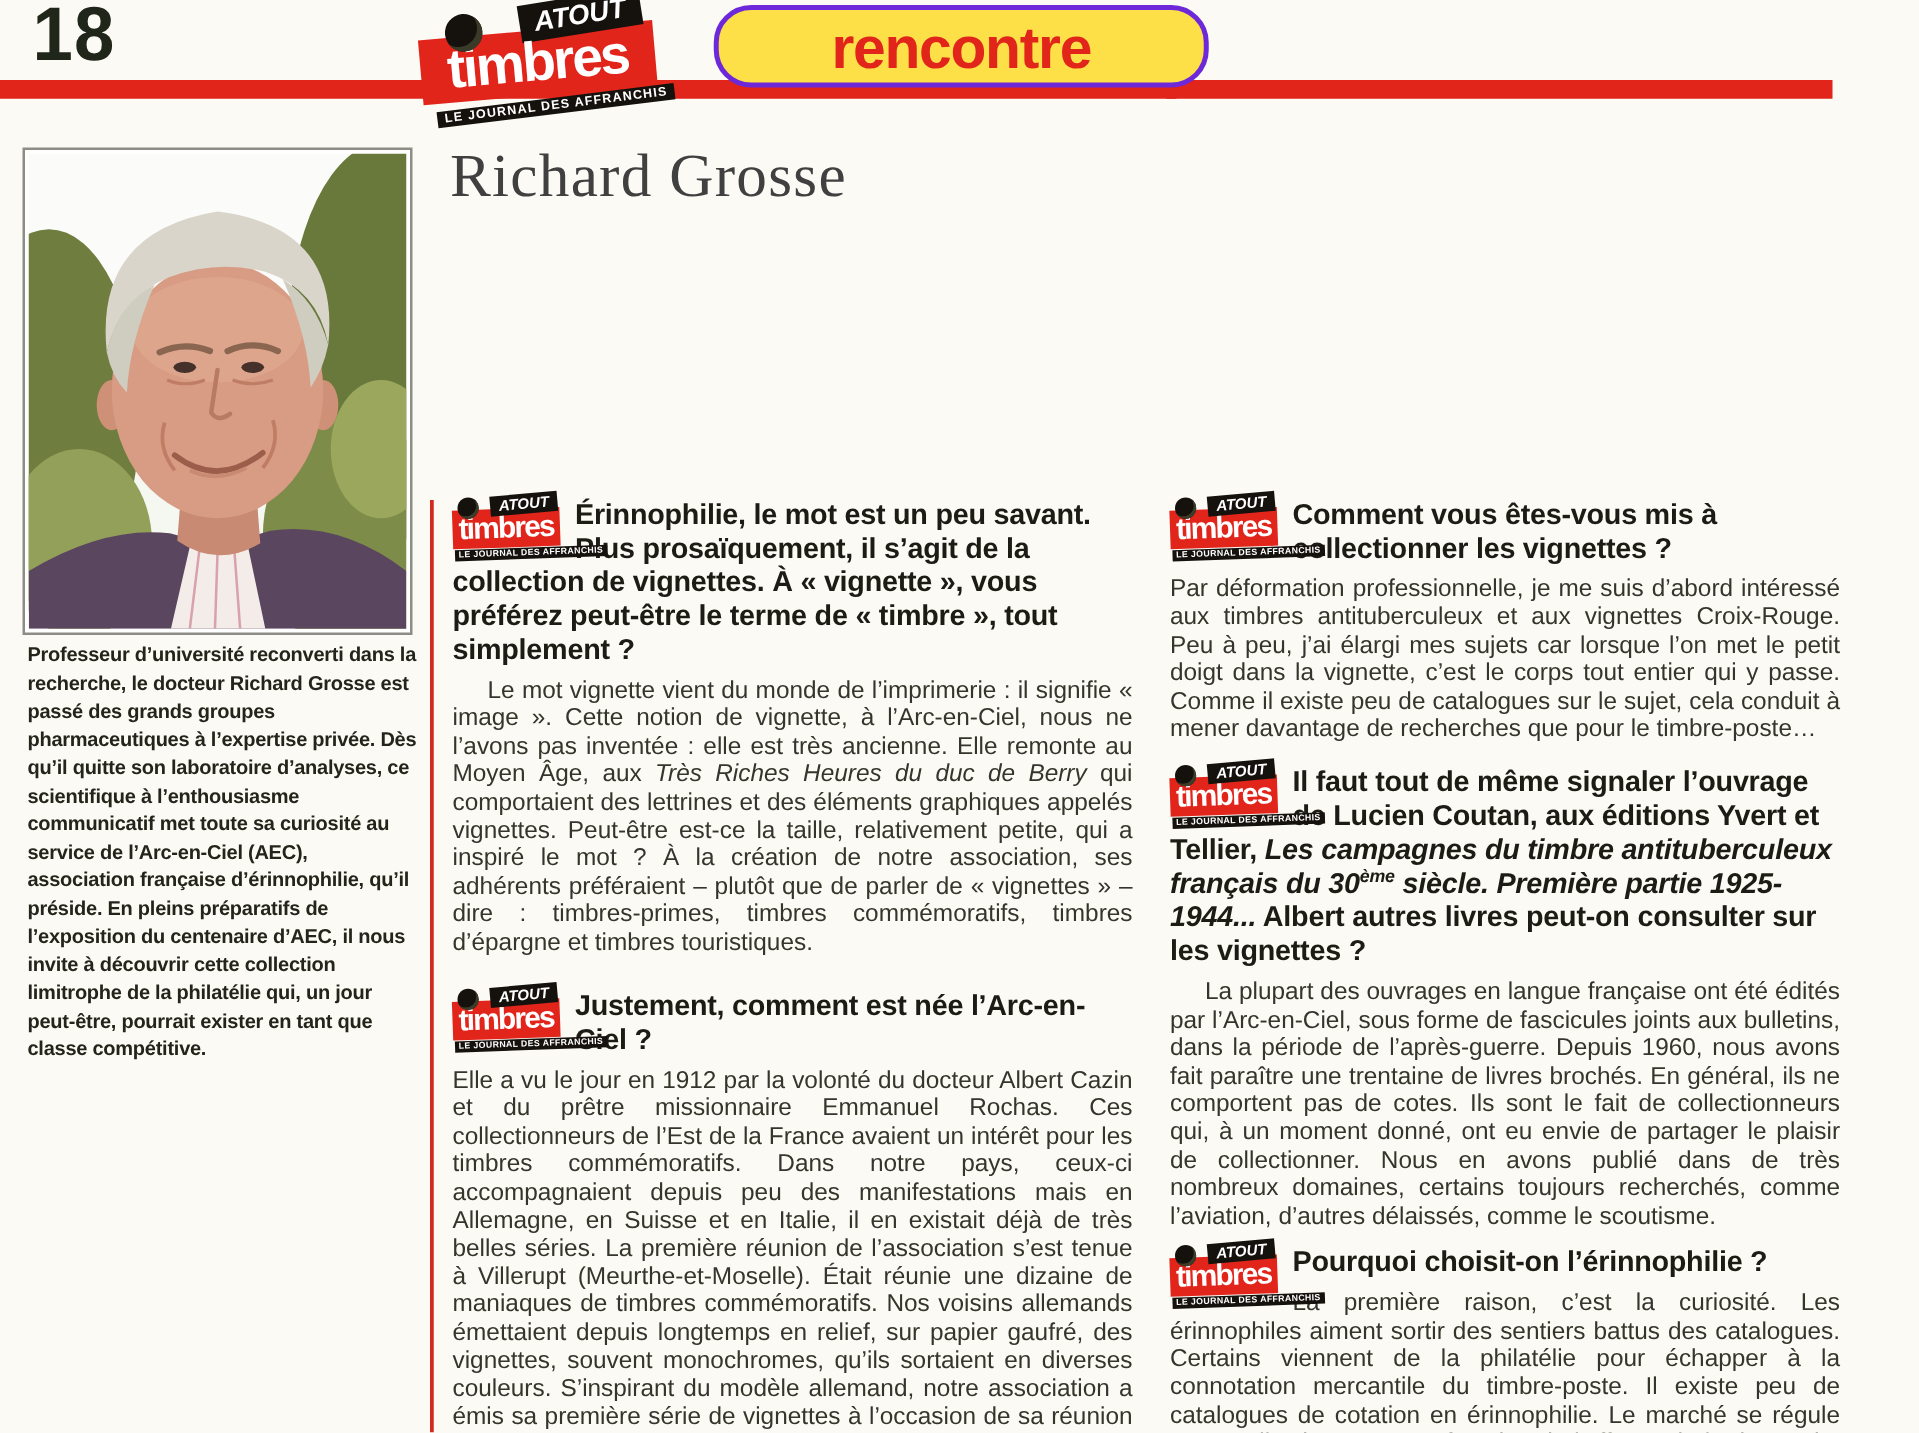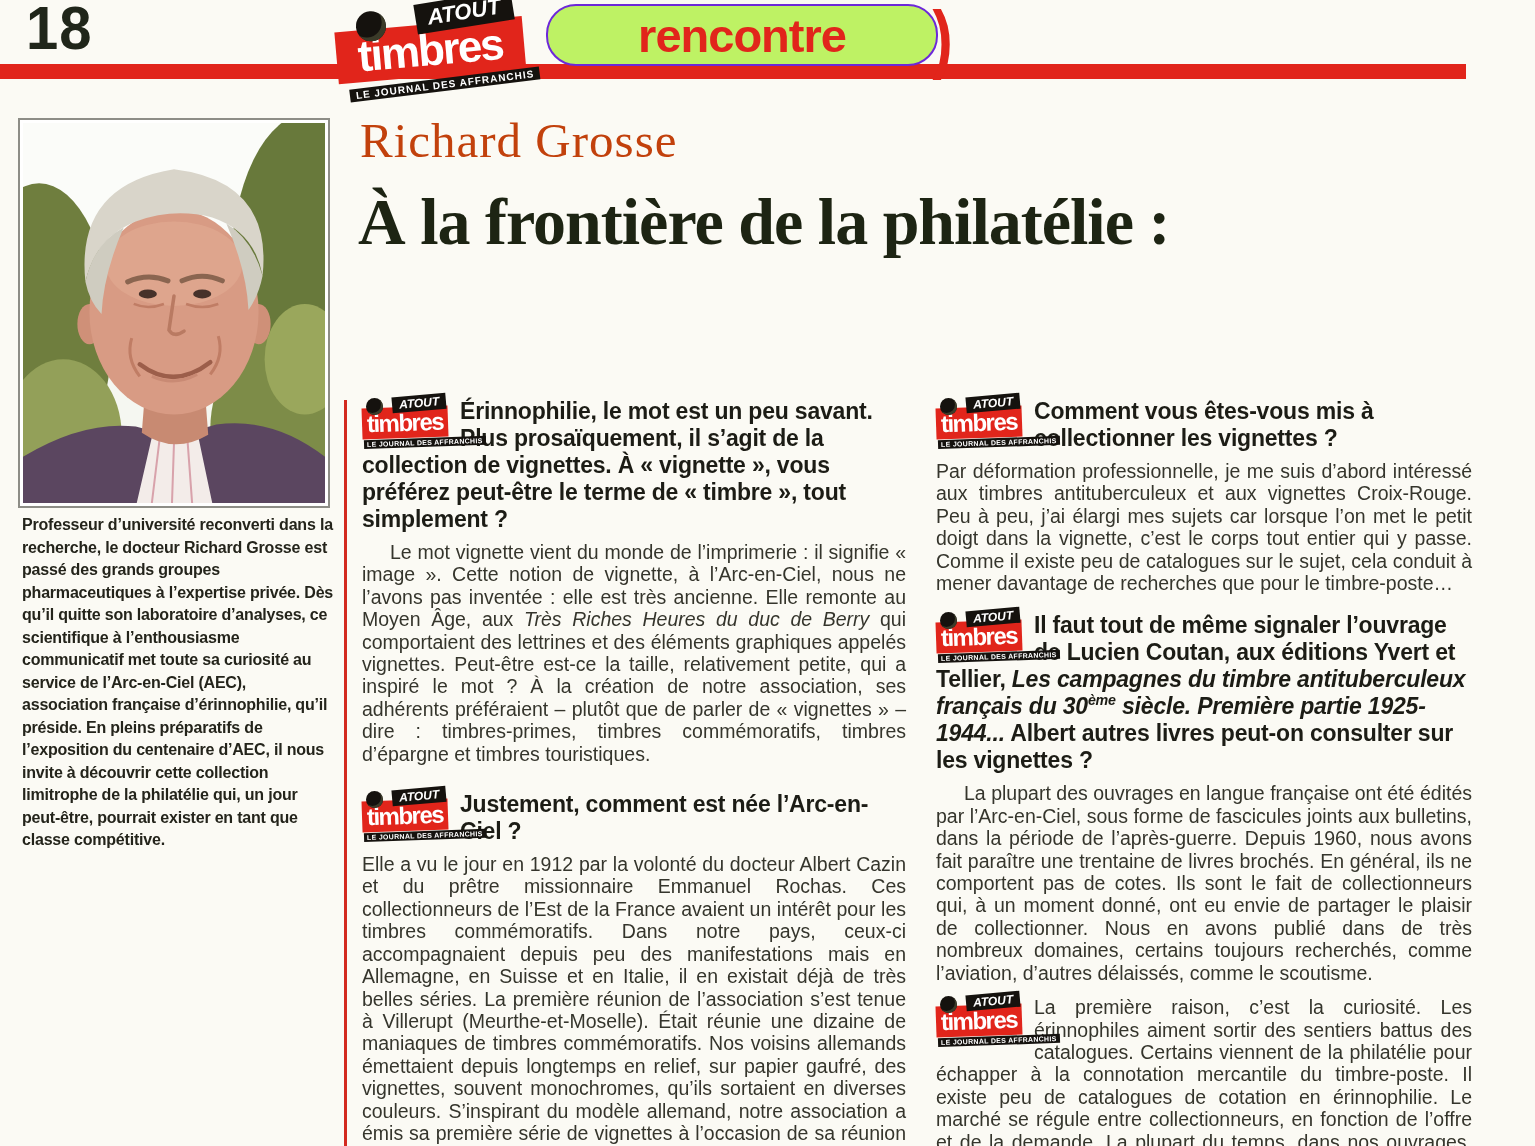--- a/index.html
+++ b/index.html
@@ -13,22 +13,22 @@
   .page-number{
     position:absolute;left:26px;top:-6px;
     font-size:58px;font-weight:bold;color:#20261a;letter-spacing:1px;
     transform:scaleY(1.05);
   }
   .red-rule{
     position:absolute;left:0;top:64px;width:1466px;height:15px;
     background:#e1251b;
   }
   .section-banner{
-    position:absolute;left:546px;top:4px;width:388px;height:58px;
-    background:#bef264;border:2px solid #6d28d9;border-radius:30px;
+    position:absolute;left:571px;top:4px;width:388px;height:58px;
+    background:#fde047;border:4px solid #6d28d9;border-radius:30px;
     display:flex;align-items:center;justify-content:center;z-index:3;
   }
   .section-banner .section-title{
     color:#e1251b;font-size:47px;font-weight:bold;letter-spacing:-1px;
     line-height:1;
   }
   .closing-paren{
     position:absolute;left:930px;top:0px;z-index:2;
     color:#e1251b;font-size:76px;font-weight:bold;
     transform:scaleX(0.8);line-height:1;
@@ -67,21 +67,21 @@
     position:absolute;left:344px;top:400px;width:3px;height:746px;background:#d32a1f;
   }
   .sidebar-text{
     position:absolute;left:22px;top:514px;width:312px;
     font-size:16px;line-height:22.5px;font-weight:bold;color:#24241b;
     letter-spacing:-0.2px;
   }
   
   .article-author{
     position:absolute;left:360px;top:112px;
-    font-family:"Liberation Serif", serif;font-size:49px;color:#c2410c;
+    font-family:"Liberation Serif", serif;font-size:49px;color:#404040;
     letter-spacing:1px;
   }
   .article-title{
     position:absolute;left:358px;top:178px;width:1140px;
     font-family:"Liberation Serif", serif;font-weight:bold;
     font-size:66px;line-height:88px;color:#1d2413;letter-spacing:-1px;
   }
   
   .col{position:absolute;top:398px;}
   #col-mid{left:362px;width:544px;}
@@ -148,21 +148,20 @@
     <path d="M128 252 Q150 262 173 250" stroke="#c98a74" stroke-width="3" fill="none"></path>
   </svg>
 </div>
 
 <div class="red-divider"></div>
 
 <div class="sidebar-text">Professeur d’université reconverti dans la recherche, le docteur Richard Grosse est passé des grands groupes pharmaceutiques à l’expertise privée. Dès qu’il quitte son laboratoire d’analyses, ce scientifique à l’enthousiasme communicatif met toute sa curiosité au service de l’Arc-en-Ciel (AEC), association française d’érinnophilie, qu’il préside. En pleins préparatifs de l’exposition du centenaire d’AEC, il nous invite à découvrir cette collection limitrophe de la philatélie qui, un jour peut-être, pourrait exister en tant que classe compétitive.</div>
 
 <div class="article-author">Richard Grosse</div>
 <div class="article-title">
-  <div>À la frontière de la philatélie :</div>
 </div>
 
 <div class="col" id="col-mid">
 
   <div class="qa" id="qa1">
     <span class="mini-logo">
       <span class="red-box"></span>
       <span class="dot"></span>
       <span class="atout">ATOUT</span>
       <span class="timbres">timbres</span>
@@ -213,16 +212,17 @@
   </div>
 
   <div class="qa" id="qa5">
     <span class="mini-logo">
       <span class="red-box"></span>
       <span class="dot"></span>
       <span class="atout">ATOUT</span>
       <span class="timbres">timbres</span>
       <span class="sub">LE JOURNAL DES AFFRANCHIS</span>
     </span>
+    <div class="q">Pourquoi choisit-on l’érinnophilie ?</div>
     <div class="a"><span>La première raison, c’est la curiosité. Les érinnophiles aiment sortir des sentiers battus des catalogues. Certains viennent de la philatélie pour échapper à la connotation mercantile du timbre-poste. Il existe peu de catalogues de cotation en érinnophilie. Le marché se régule entre collectionneurs, en fonction de l’offre et de la demande. La plupart du temps, dans nos ouvrages, nous fournissons des descriptifs associés à des indices de rareté, de </span></div>
   </div>
 
 </div>
 
 </body></html>

